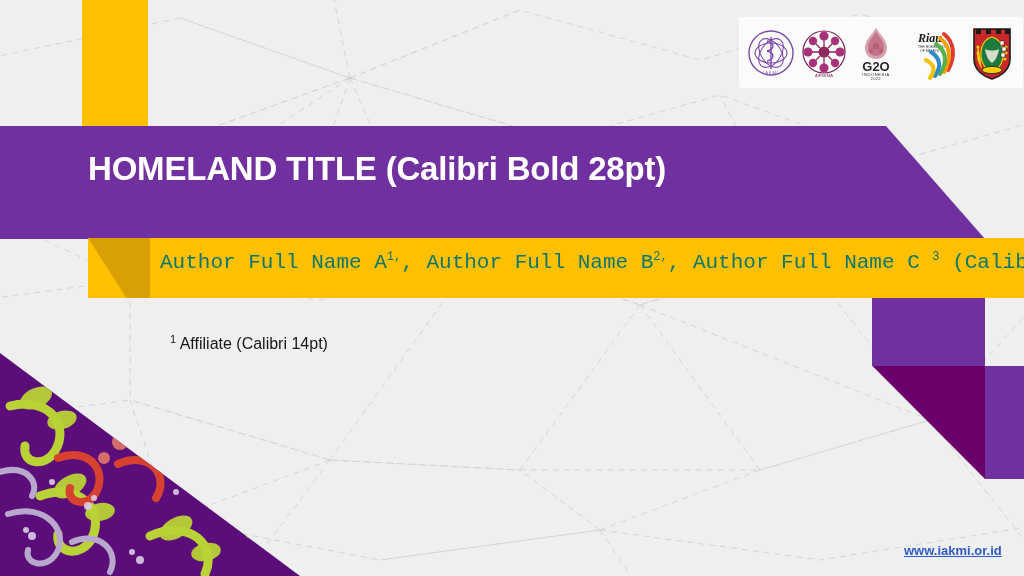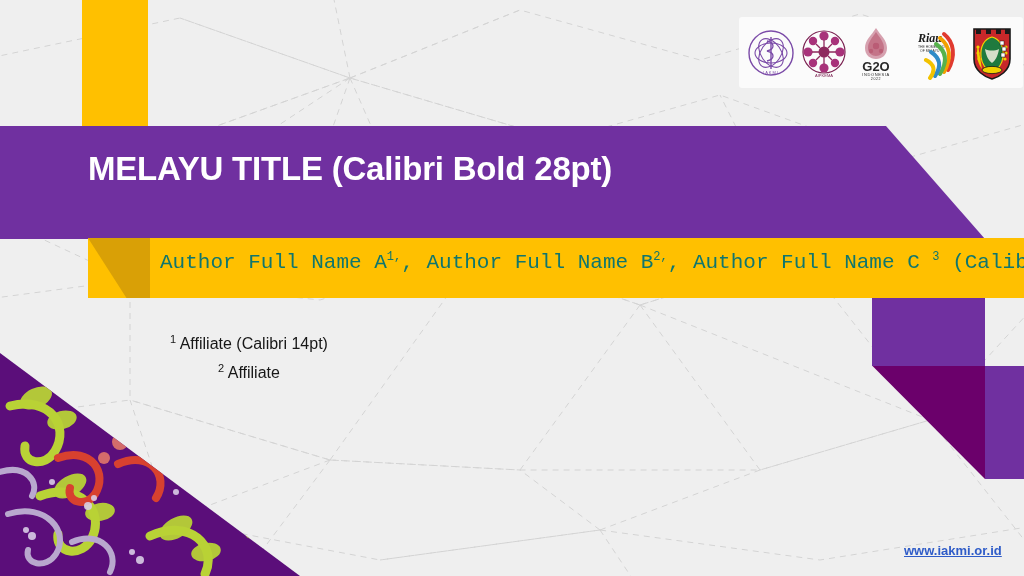--- a/index.html
+++ b/index.html
@@ -168,34 +168,30 @@
           <circle cx="132" cy="206" r="3"></circle>
         <circle cx="52" cy="136" r="3"></circle>
           <circle cx="176" cy="146" r="3"></circle>
       </g>
     </svg>
   </div>
 
   <div class="yellow-bar"></div>
 
   <div class="purple-banner"></div>
-  <div class="banner-title">MELAYU TITLE (Calibri Bold 28pt)</div>
+  <div class="banner-title">HOMELAND TITLE (Calibri Bold 28pt)</div>
 
   <div class="yellow-band"></div>
   <div class="yellow-fold"></div>
   <div class="authors">Author Full Name A<sup>1,</sup>, Author Full Name B<sup>2,</sup>, Author Full Name C <sup>3</sup> (Calibri 18pt)</div>
 
   <div class="affiliations">
     <div class="line">
       <sup>1</sup>
       <span>Affiliate (Calibri 14pt)</span>
-    </div>
-    <div class="line">
-      <sup>2</sup>
-      <span>Affiliate</span>
     </div>
   </div>
 
   <div class="blk-bright-top"></div>
   <div class="dark-tri"></div>
   <div class="blk-bright-right"></div>
 
   <div class="logo-strip">
 
     <div class="logo">

